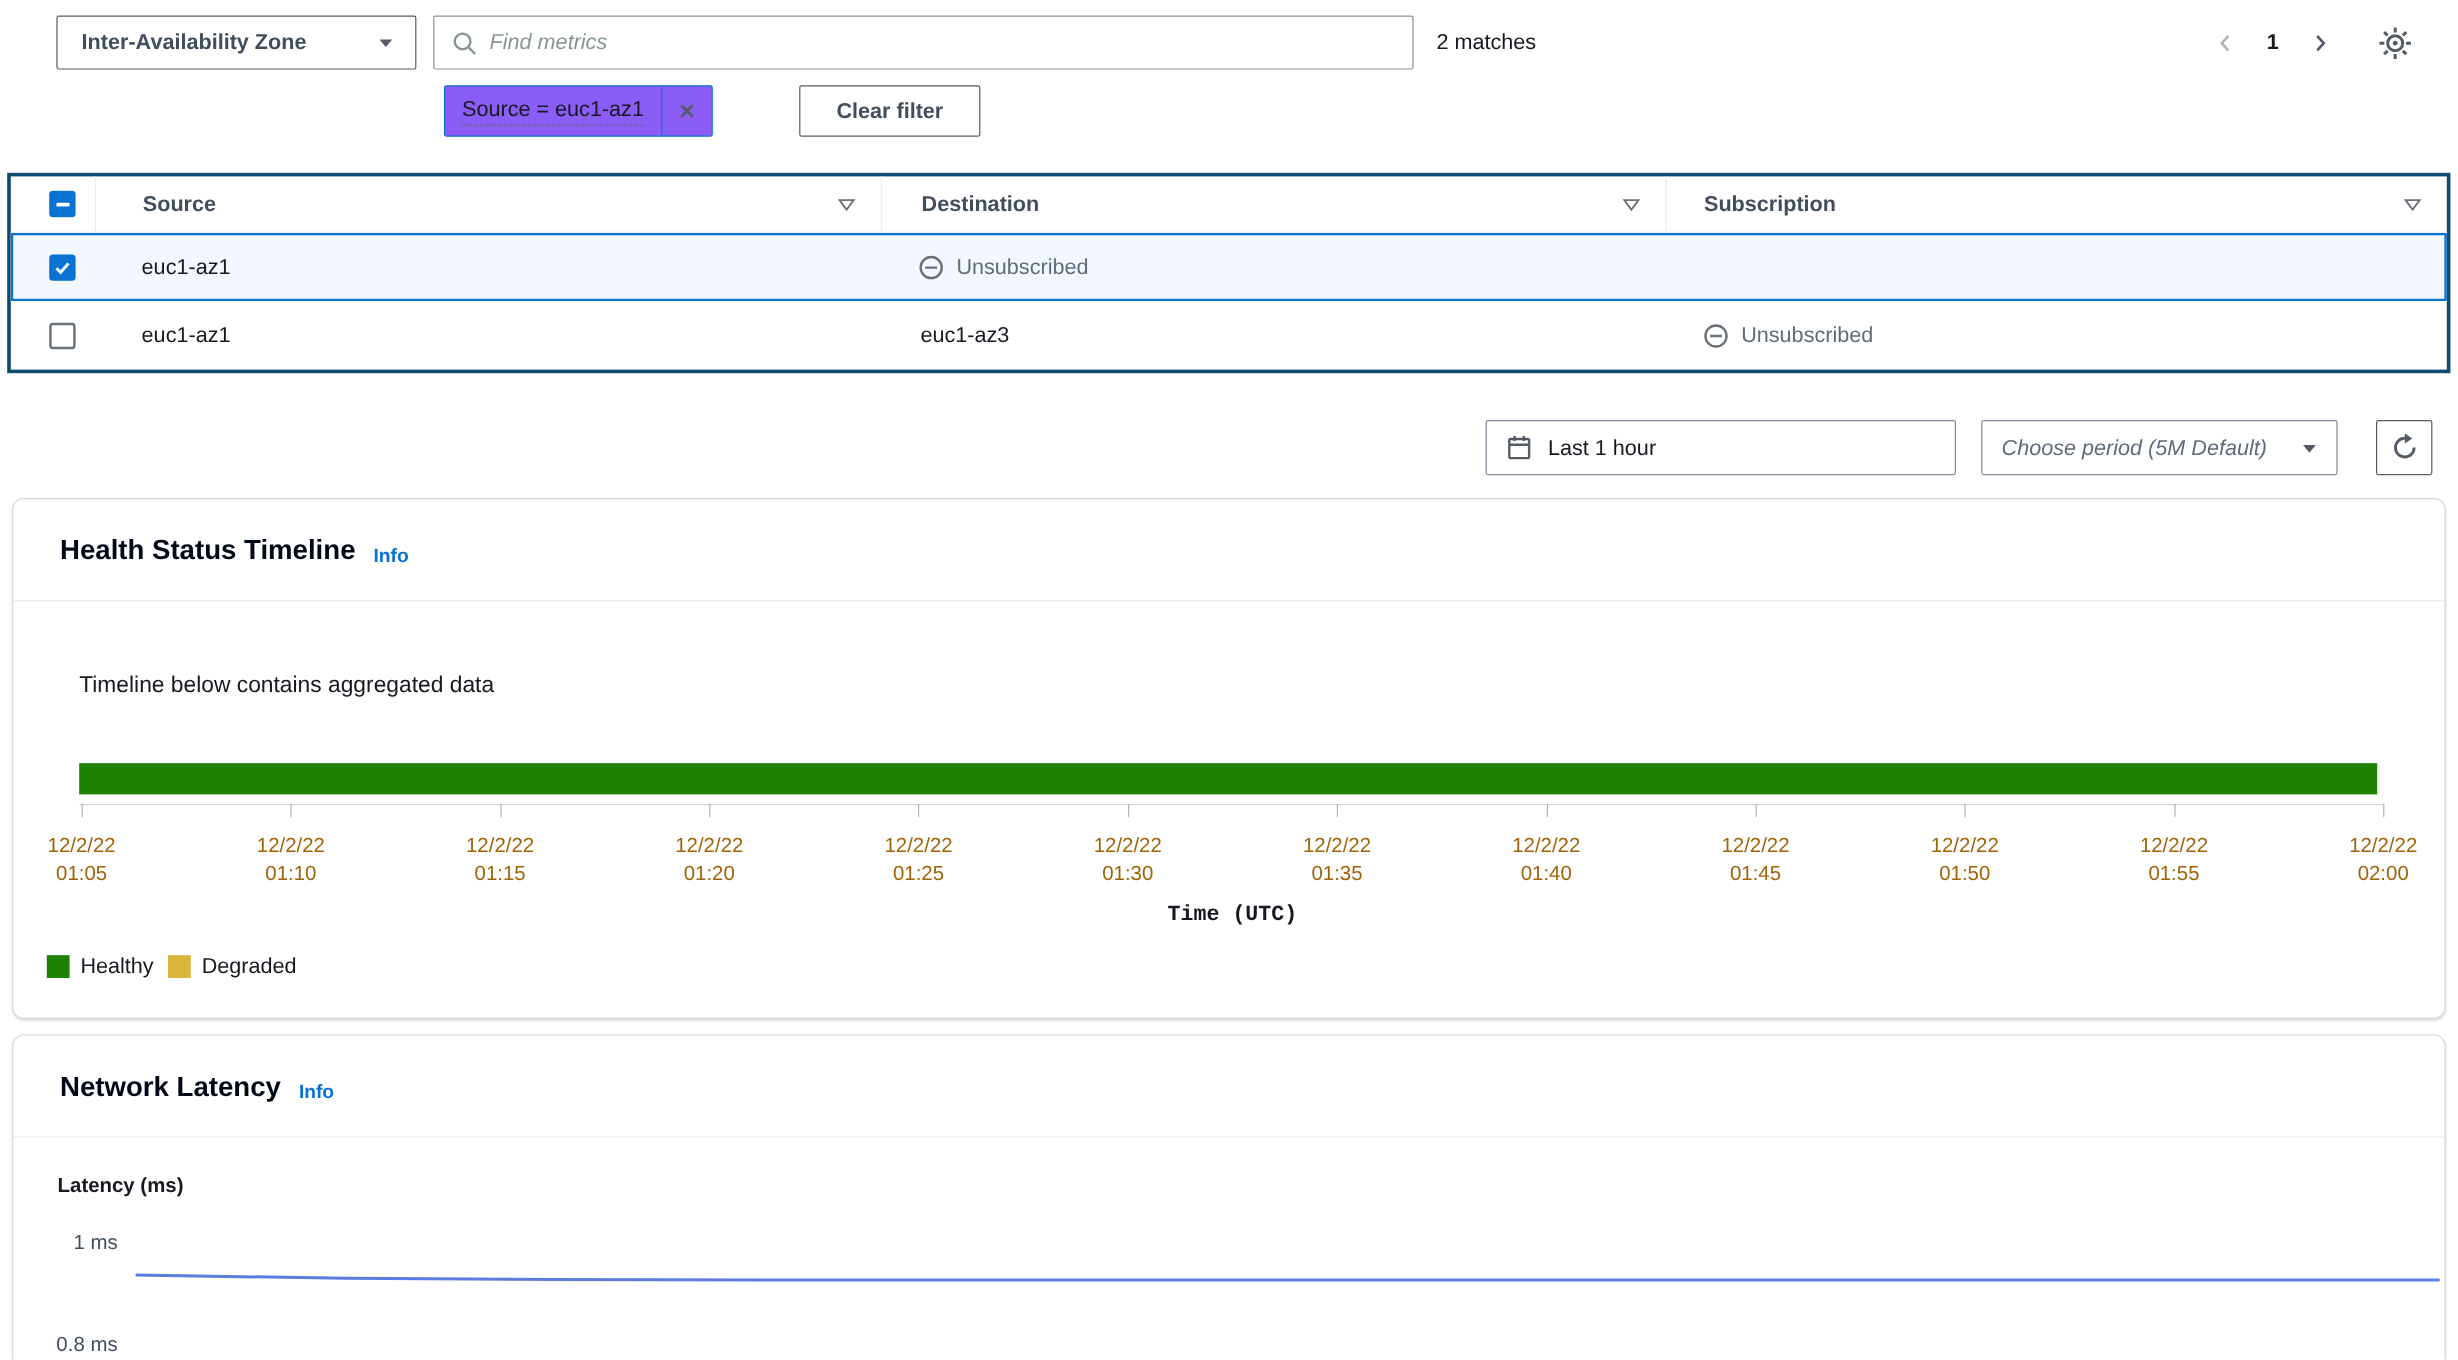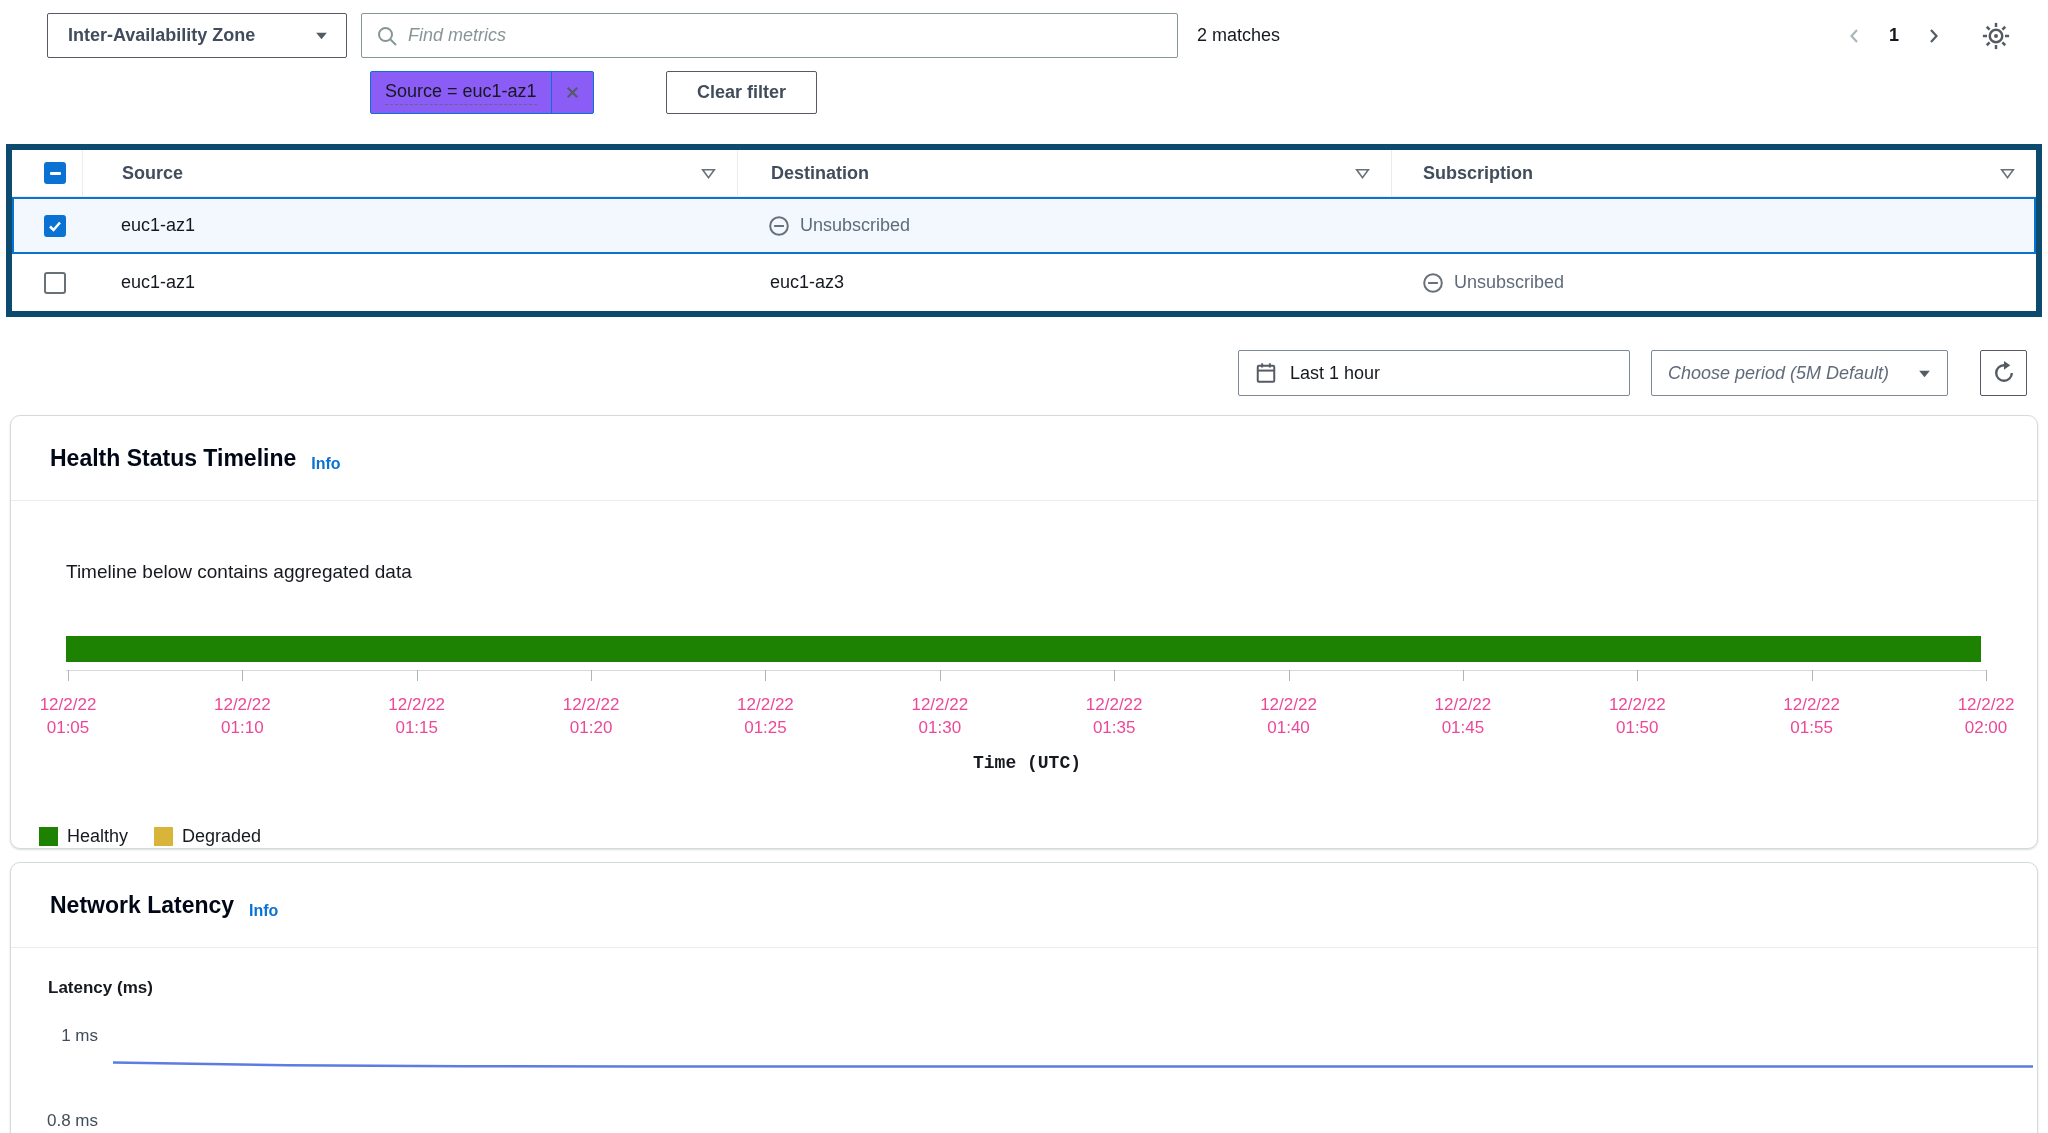--- a/index.html
+++ b/index.html
@@ -40,21 +40,21 @@
   .token-label { display: flex; align-items: center; padding: 0 14px; font-size: 18px; cursor: pointer; }
   .token-label span { border-bottom: 1px dashed #5f6b7a; padding-bottom: 2px; }
   .token-x { width: 42px; border: none; border-left: 1px solid #0972d3; background: transparent; display: flex; align-items: center; justify-content: center; }
   .clear-btn {
     position: absolute; left: 666px; top: 71px; height: 43px; padding: 0 30px;
     background: #fff; border: 1px solid #545b64; border-radius: 2px;
     font-size: 18px; font-weight: 700; color: #414d5c;
   }
 
   
-  .table { position: absolute; left: 6px; top: 144px; width: 2036px; background: #fff; border: 6px solid #0c4a6e; }
+  .table { position: absolute; left: 6px; top: 144px; width: 2036px; background: #fff; border: 3px solid #0c4a6e; }
   .thead { display: flex; height: 47px; align-items: center; border-bottom: 1px solid #eaeded; }
   .thead .hcell { height: 100%; display: flex; align-items: center; justify-content: space-between; font-weight: 700; color: #414d5c; font-size: 18px; cursor: pointer; }
   .c-check { width: 70px; display: flex; align-items: center; padding-left: 32px; height: 100%; }
   .c-source { width: 655px; padding: 0 20px 0 39px; }
   .c-dest   { width: 654px; padding: 0 20px 0 33px; }
   .c-sub    { flex: 1;      padding: 0 20px 0 31px; }
   .thead .c-source, .thead .c-dest, .thead .c-sub { border-left: 1px solid #eaeded; }
   .trow { display: flex; height: 57px; align-items: center; font-size: 18px; cursor: pointer; }
   .trow.selected { background: #f2f8fd; box-shadow: inset 0 0 0 2px #0972d3; }
   .trow .c-sub { display: flex; justify-content: flex-start; align-items: center; gap: 10px; color: #5f6b7a; }
@@ -93,23 +93,23 @@
   .p1 .panel-body { height: 348px; }
   .p2 .panel-body { height: 313px; overflow: hidden; }
 
   
   .tl-note { position: absolute; left: 55px; top: 60px; font-size: 19px; color: #16191f; }
   .tl-bar { position: absolute; left: 55px; top: 135px; width: 1915px; height: 26px; }
   .tl-axisline { position: absolute; left: 55px; top: 169px; width: 1920px; height: 1px; background: #d5dbdb; }
   .tl-marks { position: absolute; left: 57px; top: 169px; width: 1918px; height: 12px; }
   .tl-mark { position: absolute; top: 0; width: 1px; height: 11px; background: #aab7b8; }
   .tl-ticks { position: absolute; left: 57px; top: 192px; width: 1918px; height: 50px; }
-  .tl-tick { position: absolute; top: 0; transform: translateX(-50%); text-align: center; font-size: 17px; line-height: 23px; color: #ec4899; white-space: nowrap; }
+  .tl-tick { position: absolute; top: 0; transform: translateX(-50%); text-align: center; font-size: 17px; line-height: 23px; color: #a16207; white-space: nowrap; }
   .tl-xlabel { position: absolute; left: 57px; top: 252px; width: 1918px; text-align: center; font-size: 18px; font-weight: 700; color: #16191f; font-family: Liberation Mono, monospace; }
-  .tl-legend { position: absolute; left: 28px; top: 294px; display: flex; align-items: center; gap: 26px; margin-top: 31px; }
+  .tl-legend { position: absolute; left: 28px; top: 294px; display: flex; align-items: center; gap: 12px; }
   .legend-item { display: flex; align-items: center; gap: 9px; font-size: 18px; color: #16191f; }
   .legend-swatch { width: 19px; height: 19px; display: inline-block; }
 
   
   .lat-title { position: absolute; left: 37px; top: 30px; font-size: 17px; font-weight: 700; color: #16191f; }
   .ytick { position: absolute; left: 15px; width: 72px; text-align: right; font-size: 17px; line-height: 22px; color: #414d5c; }
   .ytick.y1 { top: 77px; }
   .ytick.y2 { top: 162px; }
   .lat-svg { position: absolute; left: 0; top: 0; }
 </style>

